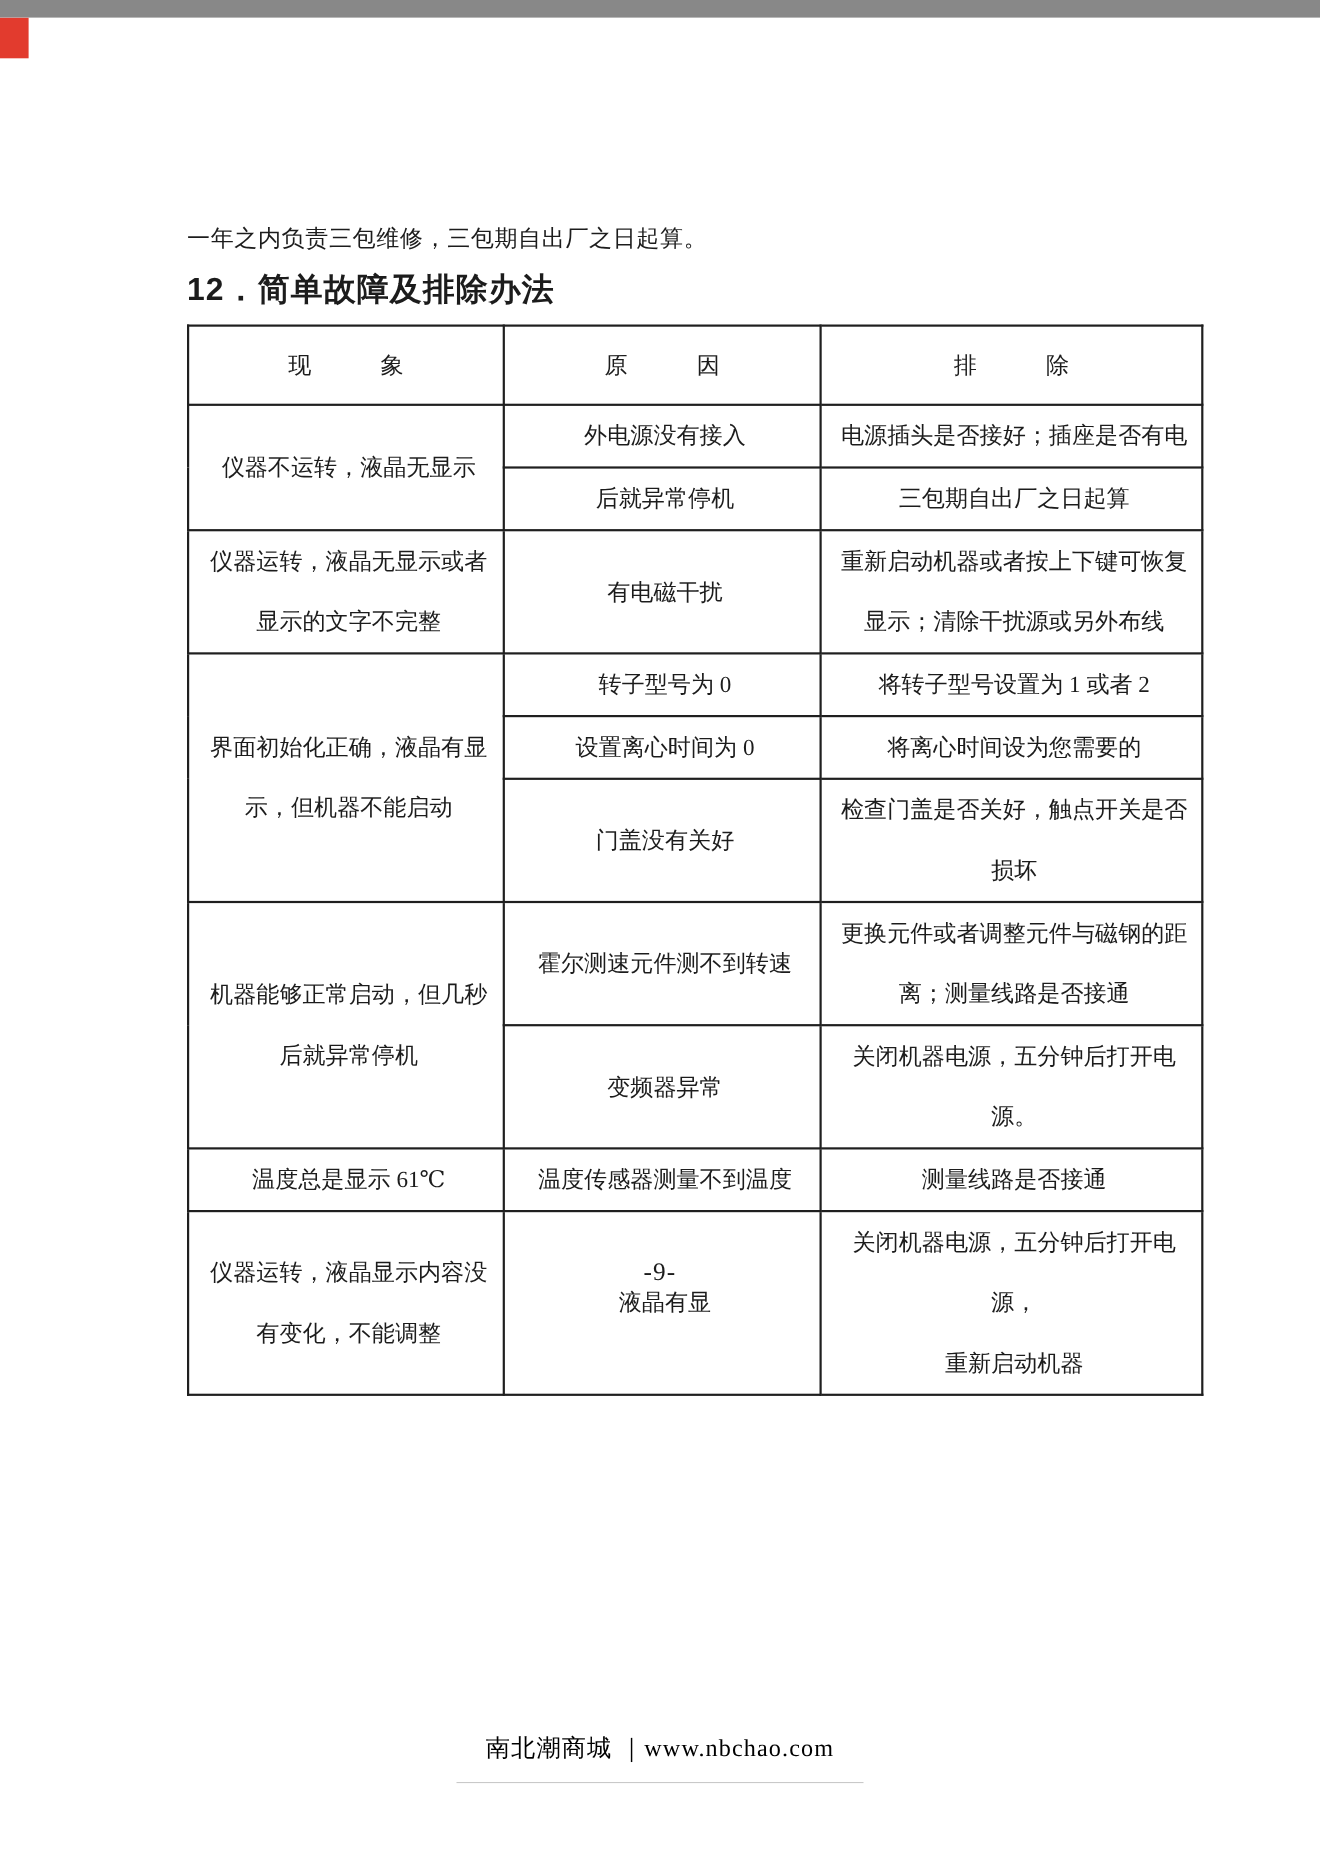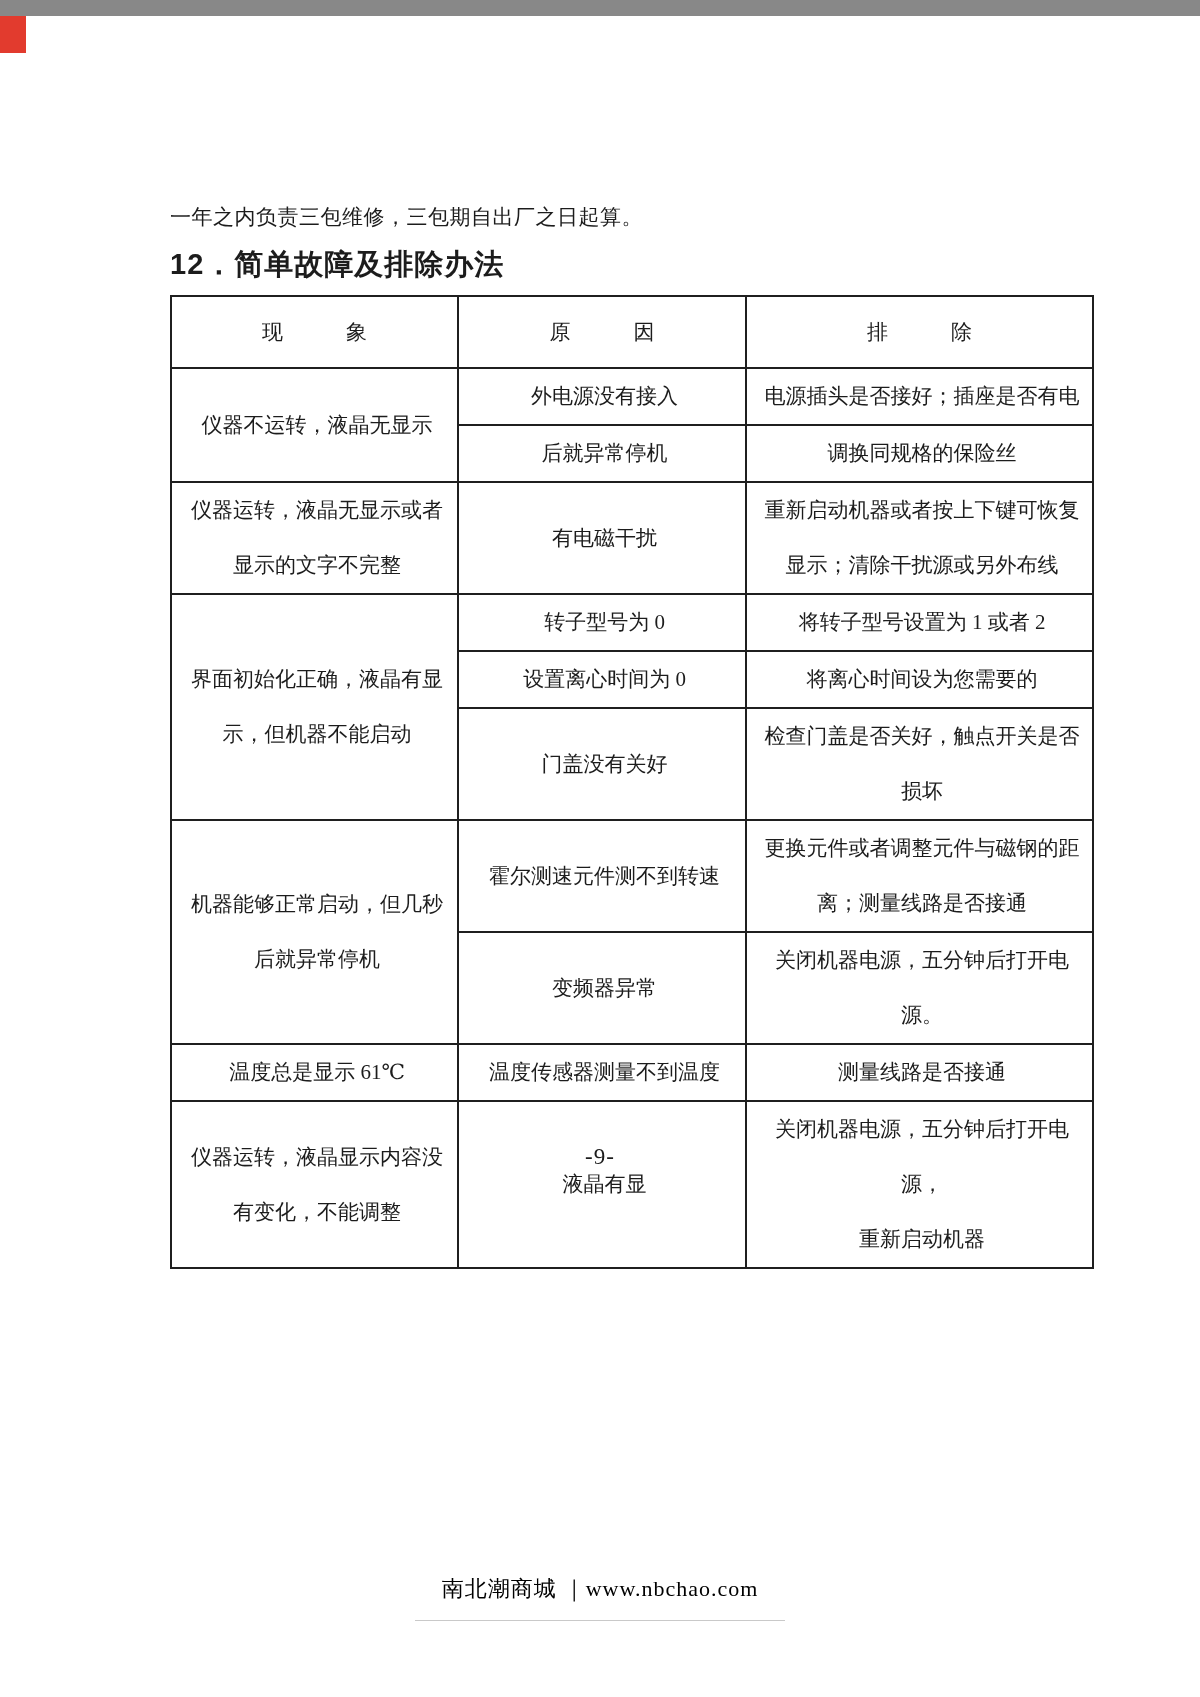--- a/index.html
+++ b/index.html
@@ -117,21 +117,21 @@
         </tr>
       </thead>
       <tbody>
           <tr class="r1">
             <td rowspan="2">仪器不运转，液晶无显示</td>
             <td>外电源没有接入</td>
             <td>电源插头是否接好；插座是否有电</td>
           </tr>
           <tr class="r1">
             <td>后就异常停机</td>
-            <td>调换同规格的保险丝</td>
+            <td>三包期自出厂之日起算</td>
           </tr>
           <tr class="r2">
             <td rowspan="1">仪器运转，液晶无显示或者
 显示的文字不完整</td>
             <td>有电磁干扰</td>
             <td>重新启动机器或者按上下键可恢复
 显示；清除干扰源或另外布线</td>
           </tr>
           <tr class="r1">
             <td rowspan="3">界面初始化正确，液晶有显

